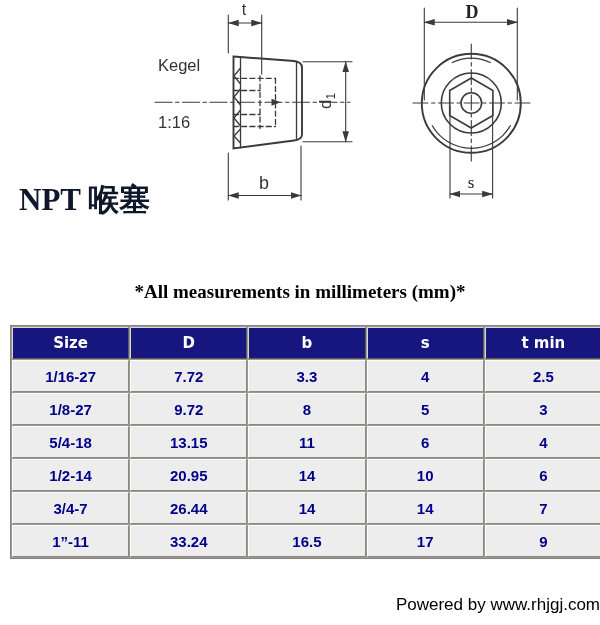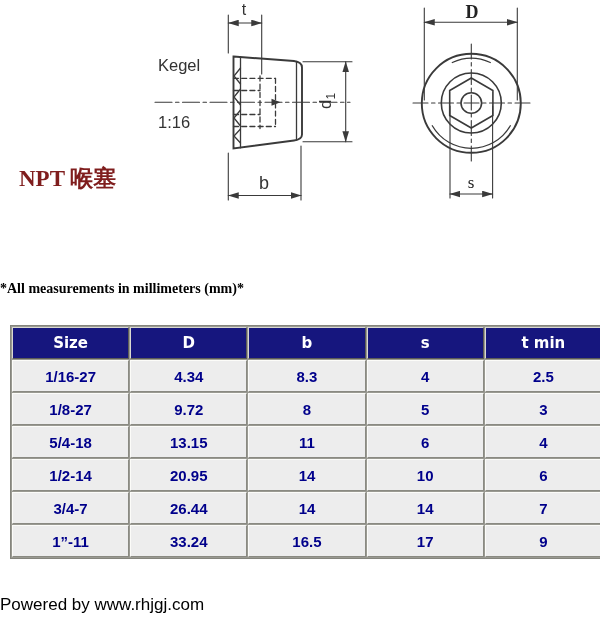--- a/index.html
+++ b/index.html
@@ -1,34 +1,34 @@
 <!DOCTYPE html>
 <html style="--header-bg: #16167e; --header-text: #ffffff; --cell-text: #00008b; --row-bg: #ededed;"><head>
 <meta charset="utf-8">
 <style>
   html,body{margin:0;padding:0;background:#ffffff;}
   .page{position:relative;width:600px;height:625px;background:#fff;overflow:hidden;
         font-family:"Liberation Sans",sans-serif;}
   svg.drawing{position:absolute;top:0;left:0;}
-  .npt-title{position:absolute;left:19px;top:163px;
-             font-family:"Liberation Serif",serif;font-weight:bold;font-size:23px;color:#7f1d1d;}
-  .note{position:absolute;top:281px;left:0;width:100%;text-align:left;
-        font-family:"Liberation Serif",serif;font-weight:bold;font-size:14px;color:#000;}
+  .npt-title{position:absolute;left:19px;top:179px;
+             font-family:"Liberation Serif",serif;font-weight:bold;font-size:31px;color:#0f172a;}
+  .note{position:absolute;top:281px;left:0;width:100%;text-align:center;
+        font-family:"Liberation Serif",serif;font-weight:bold;font-size:19px;color:#000;}
   table.dims{position:absolute;top:325px;left:10px;width:594px;table-layout:fixed;
              border-collapse:separate;border-spacing:1px;background:#9a9a92;
              border:1px solid #85857d;}
   table.dims th{height:28px;text-align:center;font-size:15px;font-weight:bold;
                 color:var(--header-text,#fff);background:var(--header-bg,#16167e);
                 border:1px solid;border-color:#d9d9d1 #5d5d57 #5d5d57 #d9d9d1;
                 font-family:"DejaVu Sans","Liberation Sans",sans-serif;}
   table.dims td{height:28px;text-align:center;font-size:15px;font-weight:bold;
                 color:var(--cell-text,#00008b);background:var(--row-bg,#ededed);
                 border:1px solid;border-color:#fcfcf9 #8a8a82 #8a8a82 #fcfcf9;
                 font-family:Liberation Sans, sans-serif;}
-  .footer{position:absolute;top:595px;left:0;width:100%;text-align:left;
+  .footer{position:absolute;top:595px;left:0;width:100%;text-align:right;
           font-size:17px;color:#000;font-family:"Liberation Sans",sans-serif;}
   .dim-label{font-family:"Liberation Sans",sans-serif;fill:#333;}
   .serif-label{font-family:"Liberation Serif",serif;fill:#222;}
 </style>
 </head>
 <body>
 
 <div class="page">
 
   <svg class="drawing" width="600" height="215" viewBox="0 0 600 215">
@@ -129,22 +129,22 @@
           <th>Size</th>
           <th>D</th>
           <th>b</th>
           <th>s</th>
           <th>t min</th>
         </tr>
     </thead>
     <tbody id="tbody">
         <tr>
           <td>1/16-27</td>
-          <td>4.34</td>
-          <td>8.3</td>
+          <td>7.72</td>
+          <td>3.3</td>
           <td>4</td>
           <td>2.5</td>
         </tr>
         <tr>
           <td>1/8-27</td>
           <td>9.72</td>
           <td>8</td>
           <td>5</td>
           <td>3</td>
         </tr>

